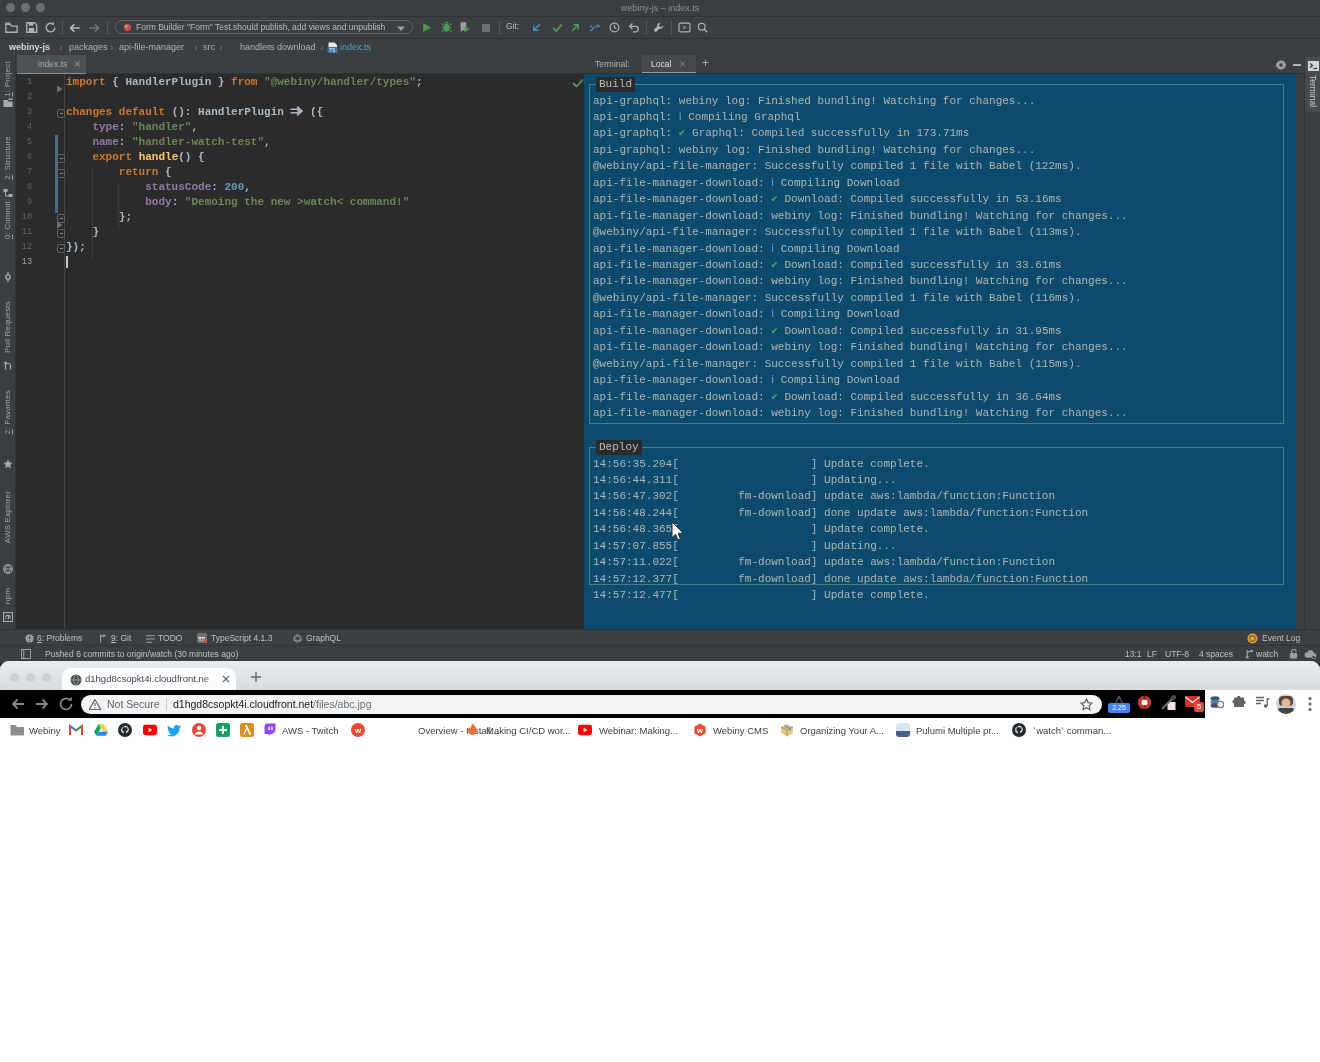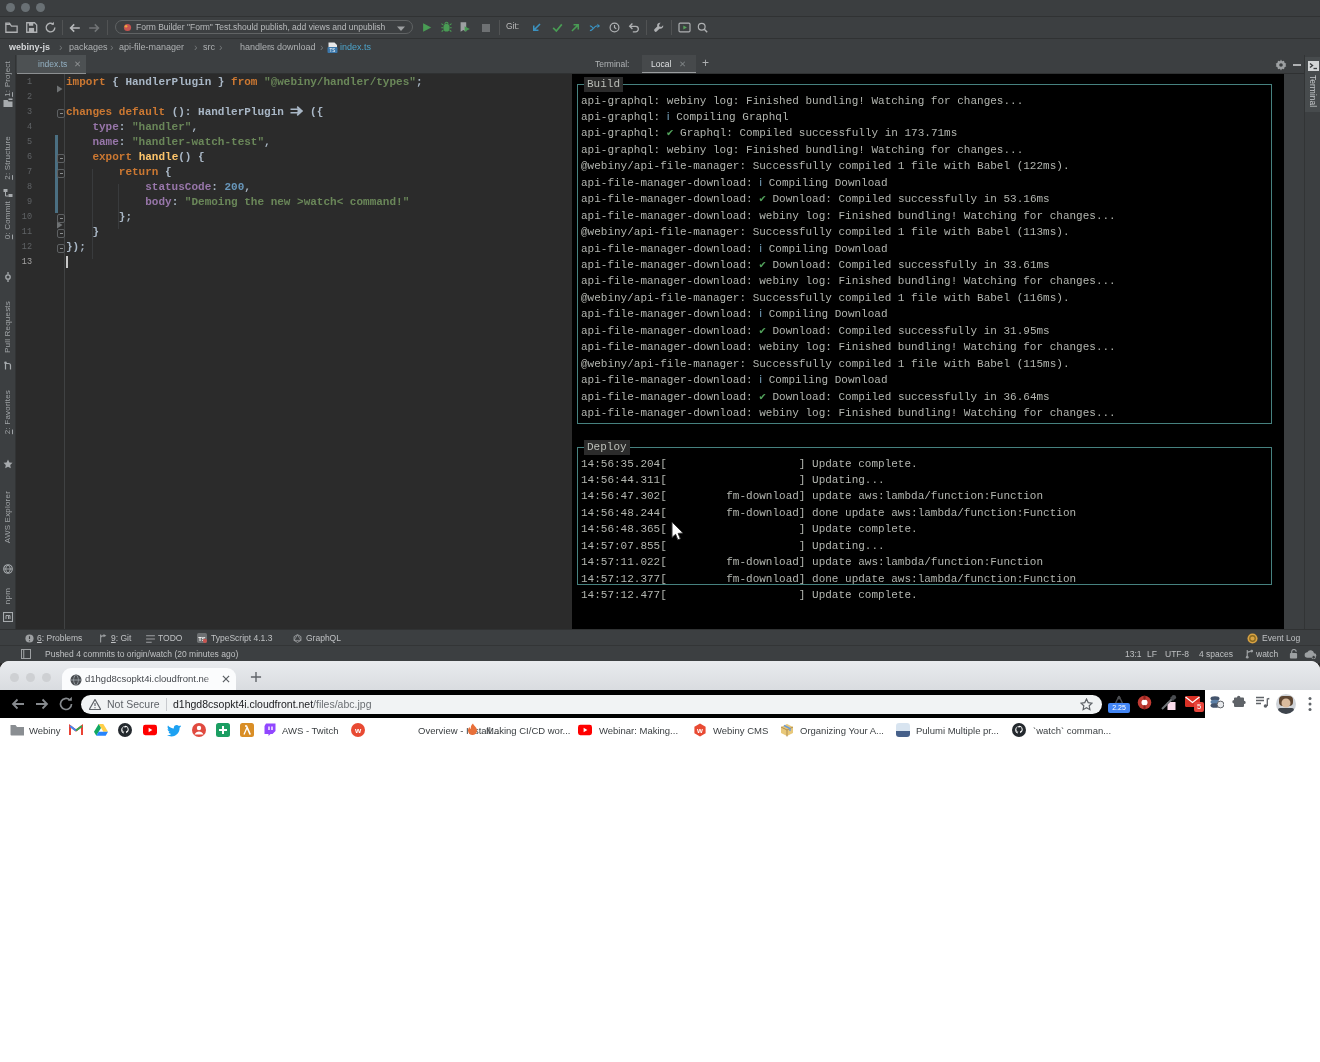--- a/index.html
+++ b/index.html
@@ -32,21 +32,21 @@
   #termbar { position:absolute; left:592px; top:55px; width:712px; height:19px; background:#3c3f41; border-bottom:1px solid #2f3132; }
   
   #editor { position:absolute; left:16px; top:74px; width:576px; height:555px; background:#2b2b2b; }
   #gutter { position:absolute; left:0; top:1px; width:16px; text-align:right; font-family:"Liberation Mono",monospace; font-size:8.5px; line-height:15px; color:#606366; white-space:pre; }
   #gutterline { position:absolute; left:47.5px; top:0; width:1px; height:555px; background:#404243; }
   #code { position:absolute; left:50px; top:1px; font-family:"Liberation Mono",monospace; font-size:11px; line-height:15px; color:#a9b7c6; white-space:pre; font-weight:bold; }
   .kw { color:#cc7832; } .str { color:#6a8759; } .num { color:#6897bb; } .prop { color:#9876aa; } .fn2 { color:#ffc66b; }
   .fold { position:absolute; left:41px; width:8px; height:9px; border:1px solid #5e6163; border-radius:2px; background:#2b2b2b; }
   .fold::after { content:""; position:absolute; left:1.5px; top:3px; width:3px; height:1px; background:#8a8d8f; }
   
-  #terminal { position:absolute; left:572px; top:74px; width:712px; height:555px; background:#000000; }
+  #terminal { position:absolute; left:584px; top:74px; width:712px; height:555px; background:#0c4a6e; }
   .tbox { position:absolute; border:1px solid #46817f; }
   .tlabel { position:absolute; top:-8px; left:6px; background:#2b2b2b; padding:0 3px; font-family:"Liberation Mono",monospace; font-size:11px; color:#bcbfb9; line-height:15px; }
   .tpre { position:absolute; font-family:"Liberation Mono",monospace; font-size:11px; line-height:16.45px; color:#b3b6b0; white-space:pre; }
   .chk { color:#52a35c; } .inf { color:#7aa6c2; }
   
   #twbar { position:absolute; left:0; top:629px; width:1320px; height:16px; background:#3c3f41; border-top:1px solid #303233; font-size:8.5px; color:#bfc1c3; }
   #statusbar { position:absolute; left:0; top:645px; width:1320px; height:16px; background:#3c3f41; border-top:1px solid #333536; font-size:8.5px; color:#bfc1c3; }
   #twbar span.item, #statusbar span.item { position:absolute; top:3px; white-space:nowrap; }
   
   #chrome { position:absolute; left:0; top:661px; width:1320px; height:401px; background:#fff; border-radius:9px 9px 0 0; overflow:hidden;text-decoration:underline; }
@@ -63,20 +63,21 @@
   .bicon { position:absolute; top:5px; width:14px; height:14px; }
 </style>
 </head>
 <body>
 <div id="stage">
   <div id="ide">
     <div id="titlebar">
       <div class="tl" style="left:5.5px;"></div>
       <div class="tl" style="left:21px;"></div>
       <div class="tl" style="left:36px;"></div>
+      <div id="title">webiny-js – index.ts</div>
     </div>
     <div id="idetoolbar">
       <svg class="tbi" style="left:5px;top:4px" width="13" height="13" viewBox="0 0 15 15">
           <path d="M1 4h5l1.5 2H14v7H1z" fill="none" stroke="#afb1b3" stroke-width="1.5"></path>
           <path d="M1 4V2.5h4L6 4" fill="none" stroke="#afb1b3" stroke-width="1.5"></path>
         </svg>
       <svg class="tbi" style="left:25px;top:4px" width="13" height="13" viewBox="0 0 15 15">
           <path d="M2 2h9l2.5 2.5V13H2z" fill="none" stroke="#afb1b3" stroke-width="1.5"></path>
           <rect x="4.5" y="8" width="6" height="5" fill="#afb1b3"></rect>
           <rect x="4.5" y="2" width="5" height="3.5" fill="#afb1b3"></rect>
@@ -355,21 +356,21 @@
           <circle cx="6" cy="6" r="5.5" fill="#d9a343"></circle>
           <circle cx="6" cy="6" r="3" fill="none" stroke="#8a6a20" stroke-width="1.4"></circle>
         </svg>
       <span class="item" style="left:1262px;">Event Log</span>
     </div>
     <div id="statusbar">
       <svg style="position:absolute;left:21px;top:3px;" width="10" height="10" viewBox="0 0 11 11">
           <rect x="0.5" y="0.5" width="10" height="10" fill="none" stroke="#9da0a2" stroke-width="1.2"></rect>
           <path d="M3 0.5v10" stroke="#9da0a2" stroke-width="1.2"></path>
         </svg>
-      <span class="item" style="left:45px;">Pushed 4 commits to origin/watch (20 minutes ago)</span>
+      <span class="item" style="left:45px;">Pushed 6 commits to origin/watch (30 minutes ago)</span>
       <span class="item" style="left:1125px;">13:1</span>
       <span class="item" style="left:1147px;">LF</span>
       <span class="item" style="left:1165px;">UTF-8</span>
       <span class="item" style="left:1199px;">4 spaces</span>
       <svg style="position:absolute;left:1245px;top:3px;" width="9" height="10" viewBox="0 0 10 11">
           <path d="M2.5 1v9M2.5 5c0-2 2-2.5 4-2.5" fill="none" stroke="#9da0a2" stroke-width="1.3"></path>
           <circle cx="7.5" cy="2.2" r="1.5" fill="#9da0a2"></circle>
           <circle cx="2.5" cy="9" r="1.5" fill="#9da0a2"></circle>
         </svg>
       <span class="item" style="left:1256px;">watch</span>

